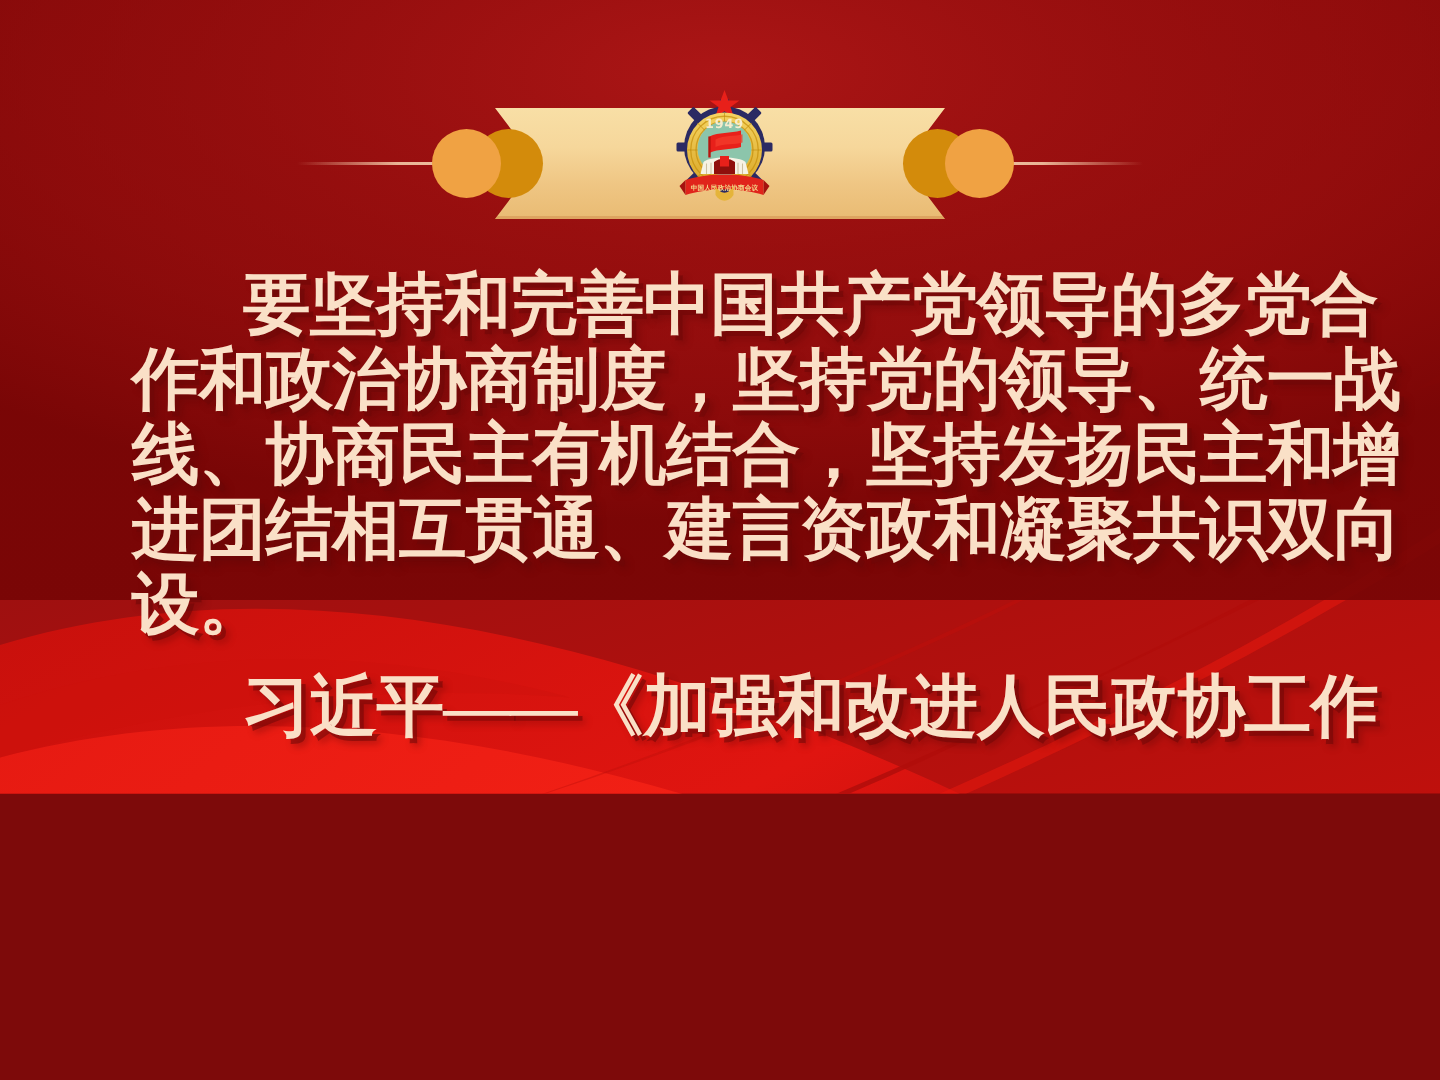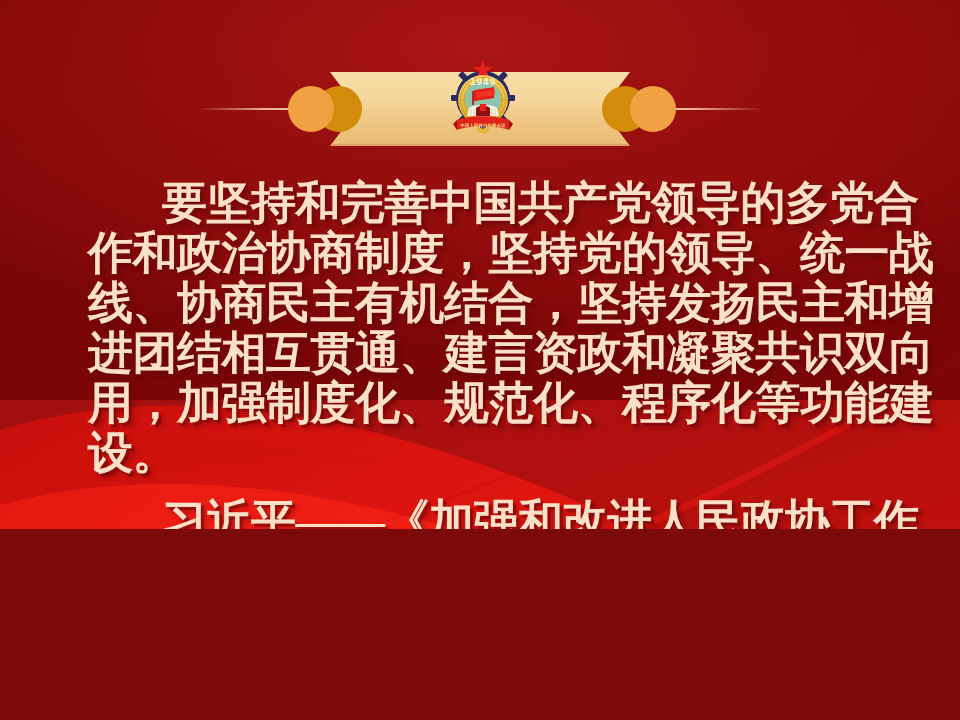--- a/index.html
+++ b/index.html
@@ -230,21 +230,20 @@
 
       <path d="M28,66 C31,72 37,72 40,66 L40,72 C37,77 31,77 28,72 Z" fill="#e5b43a"></path>
     </svg>
   </div>
 
   <div id="quote">
     <p class="qline indent">要坚持和完善中国共产党领导的多党合</p>
     <p class="qline">作和政治协商制度，坚持党的领导、统一战</p>
     <p class="qline">线、协商民主有机结合，坚持发扬民主和增</p>
     <p class="qline">进团结相互贯通、建言资政和凝聚共识双向</p>
-    <p class="qline">用，加强制度化、规范化、程序化等功能建</p>
     <p class="qline">设。</p>
 
     <div id="attr">
       <p class="qline indent">习近平——《加强和改进人民政协工作</p>
     </div>
   </div>
 
 </div>
 
 </body></html>

